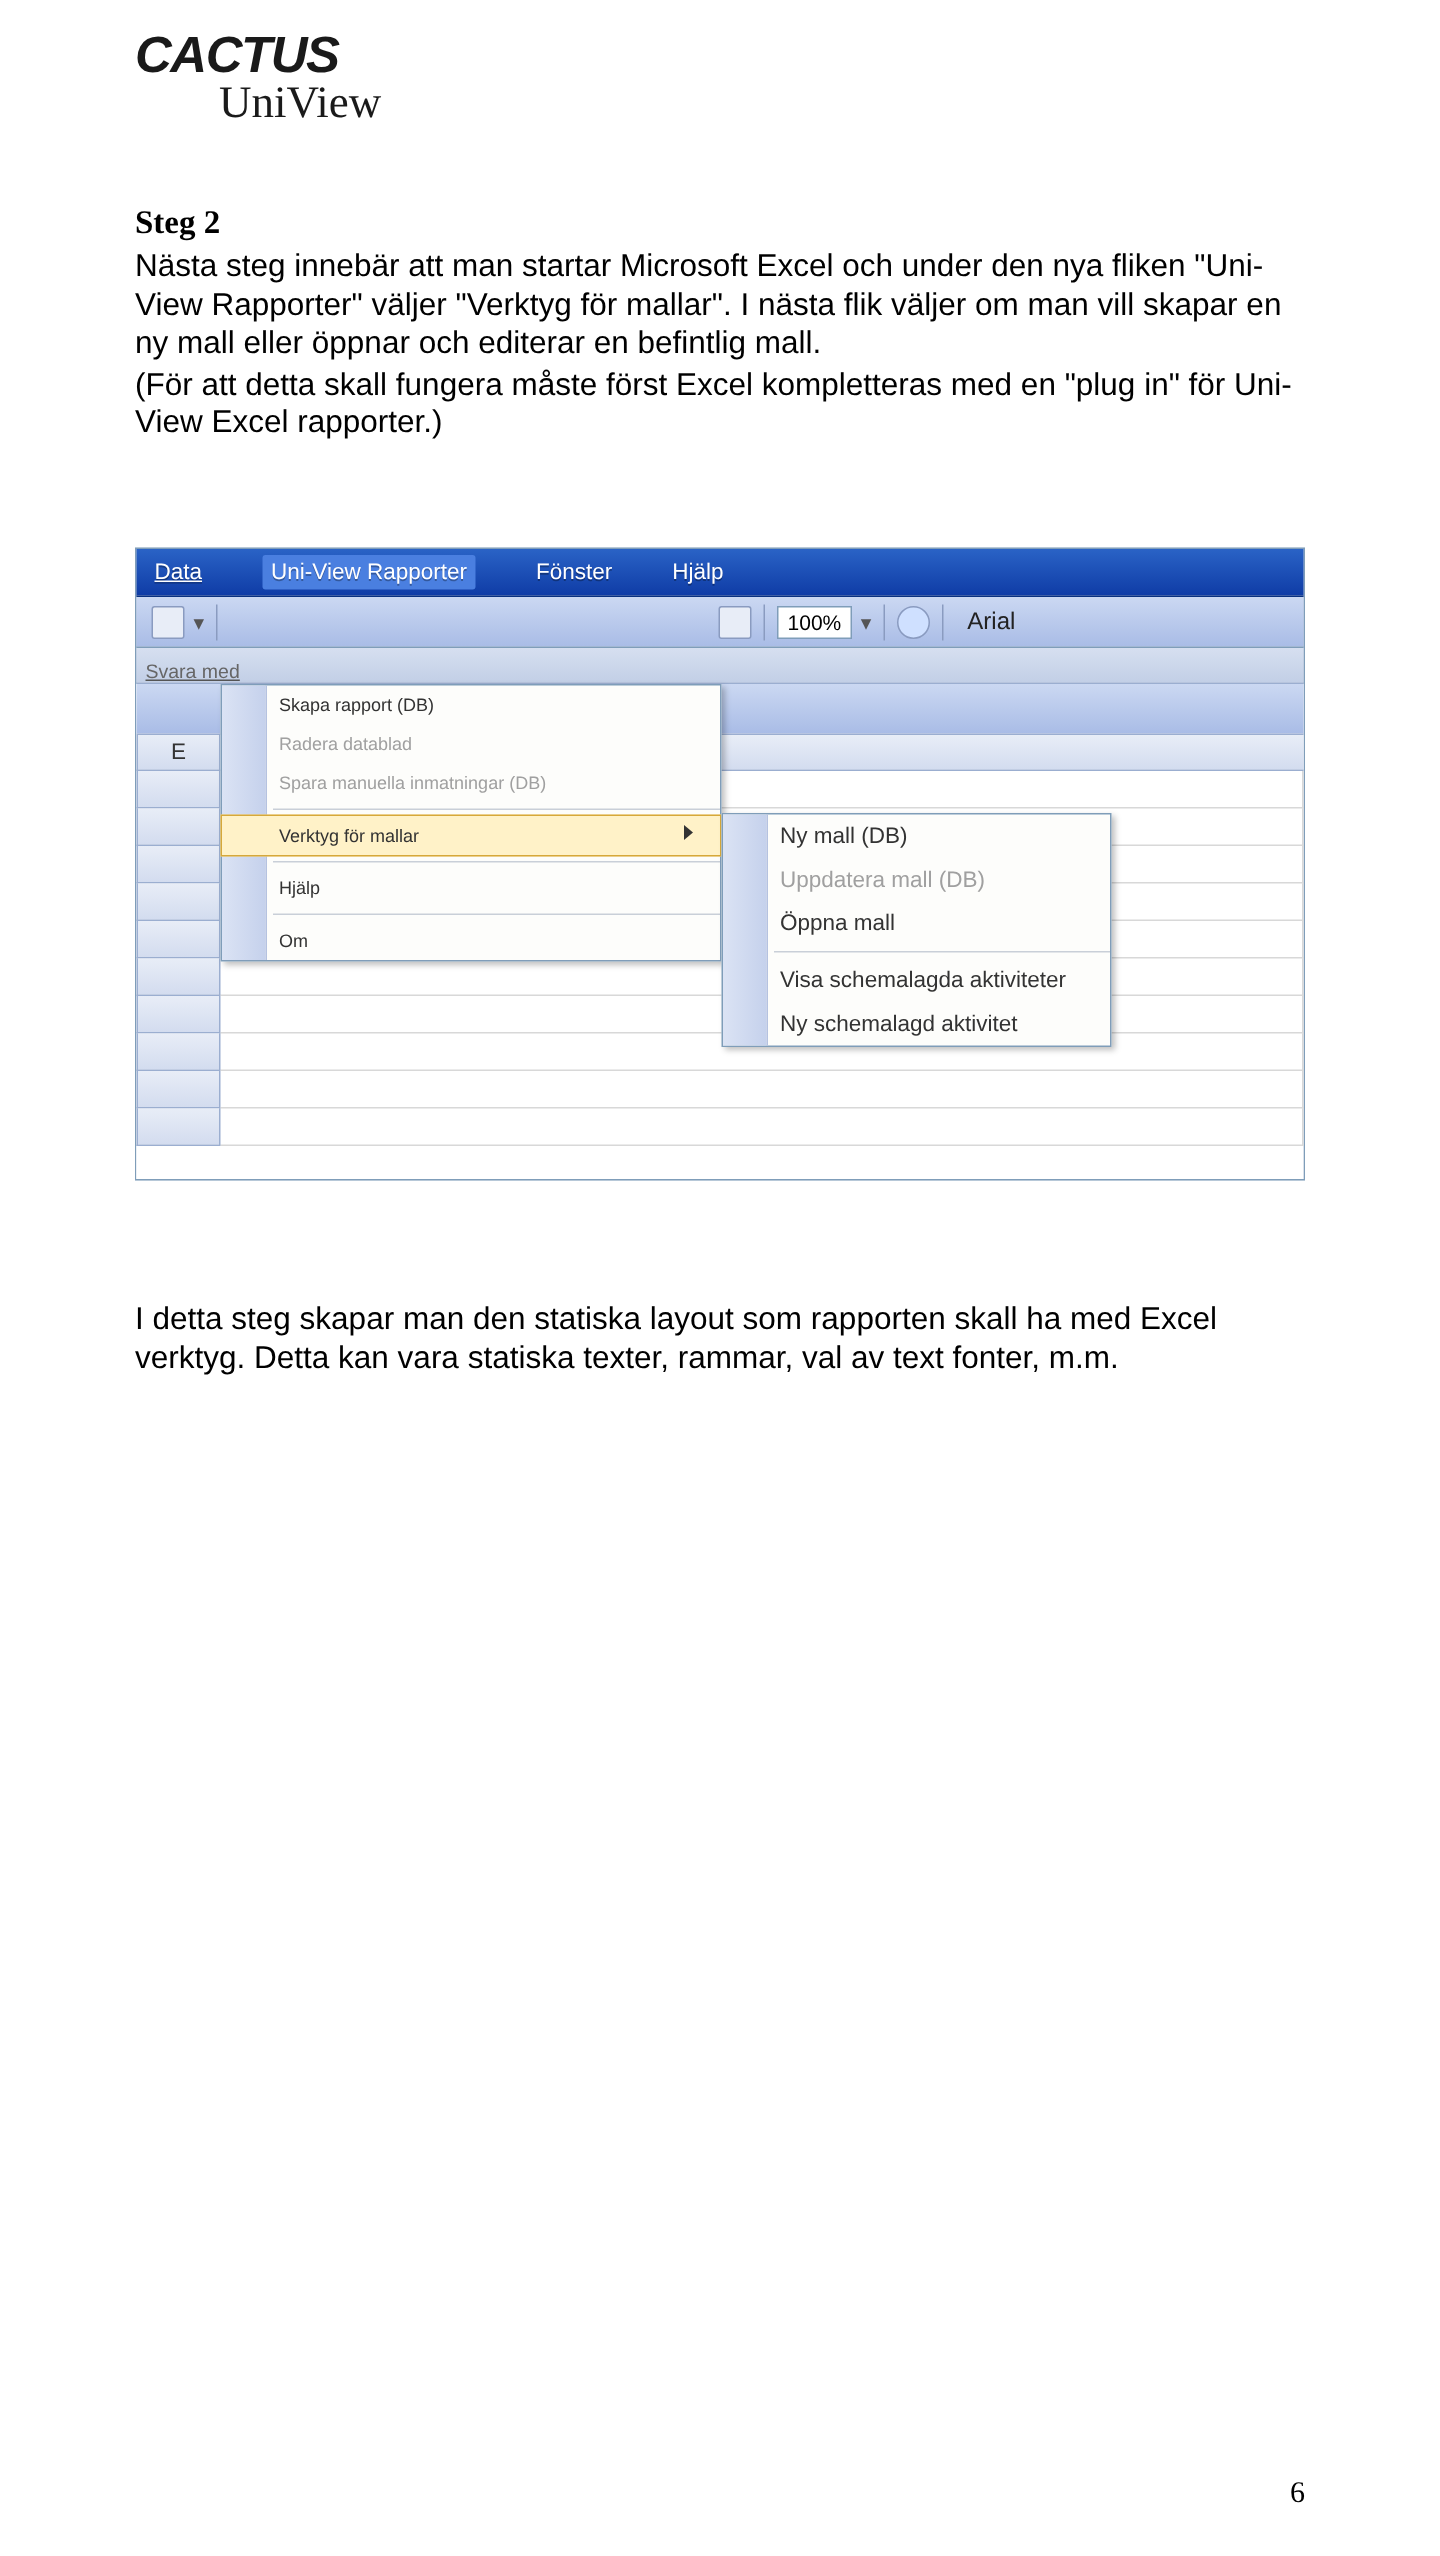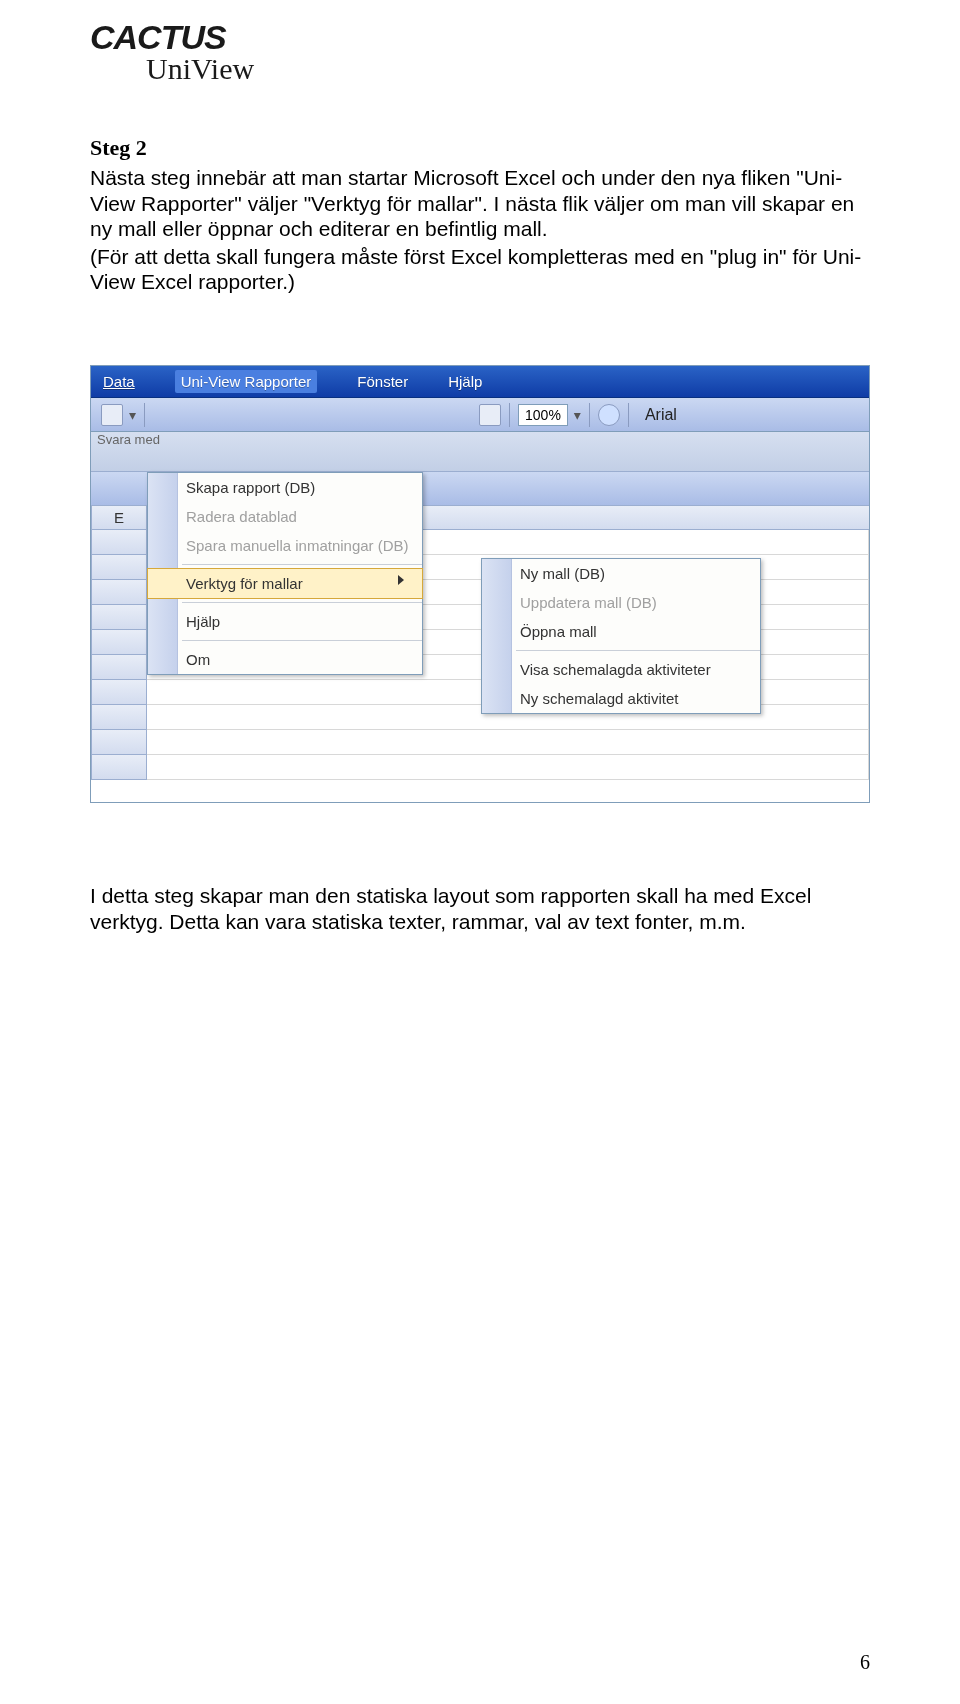--- a/index.html
+++ b/index.html
@@ -84,24 +84,24 @@
     border: 1px solid #8a9bc0;
     background: #e8edf7;
     border-radius: 2px;
   }
   .tb-sep { width:1px; height:24px; background:#8a9bc0; margin:0 2px; }
   .zoom-box {
     background: #fff; border:1px solid #7f9db9; padding: 2px 6px; font-size:14px;
   }
   .arial-label { font-family: Liberation Sans, sans-serif; font-size:16px; color:#222; margin-left: 8px; }
   .grey-row {
-    height: 40px;
+    height: 24px;
     background: linear-gradient(#d6dff0, #c2cfe6);
     border-bottom: 1px solid #9baed0;
-    display:flex; align-items:flex-start; font-size:13px; color:#555; padding-left:6px;
+    display:flex; align-items:flex-end; font-size:13px; color:#555; padding-left:6px;text-decoration:underline;
   }
   
   .sheet-area {
     display: flex;
     background: #ffffff;
     height: 330px;
     position: relative;
   }
   .sheet-left {
     width: 56px;
@@ -117,26 +117,26 @@
   .rowhead {
     height: 25px;
     background: linear-gradient(#e8edf7, #d3dcef);
     border: 1px solid #9baed0; border-top:none;
   }
   
   .menu1 {
     position: absolute;
     top: 0px;
     left: 56px;
-    width: 276px;
+    width: 334px;
     background: #fdfdfb;
     border: 1px solid #7f9db9;
     box-shadow: 2px 2px 4px rgba(0,0,0,0.25);
     font-family: Tahoma, Arial, sans-serif;
-    font-size: 15px;
+    font-size: 12px;
   }
   .menu1 .sidebar {
     position:absolute; left:0; top:0; bottom:0; width:30px;
     background: linear-gradient(to right, #dbe3f4, #c5d1ec);
     border-right: 1px solid #b5c2e0;
   }
   .menu1 .mitem {
     position:relative;
     padding: 6px 10px 6px 38px;
     color: #333;
@@ -152,21 +152,21 @@
     margin-left: 34px; height:1px; background:#c9cfd8; margin-top:4px; margin-bottom:4px;
   }
   .arrow-right {
     width:0; height:0; border-top:5px solid transparent; border-bottom:5px solid transparent;
     border-left:6px solid #333; margin-right:8px;
   }
   .menu2 {
     position: absolute;
     top: 86px;
     left: 390px;
-    width: 280px;
+    width: 260px;
     background: #fdfdfb;
     border: 1px solid #7f9db9;
     box-shadow: 2px 2px 4px rgba(0,0,0,0.25);
     font-family: Tahoma, Arial, sans-serif;
     font-size: 15px;
   }
   .menu2 .sidebar {
     position:absolute; left:0; top:0; bottom:0; width:30px;
     background: linear-gradient(to right, #dbe3f4, #c5d1ec);
     border-right: 1px solid #b5c2e0;

